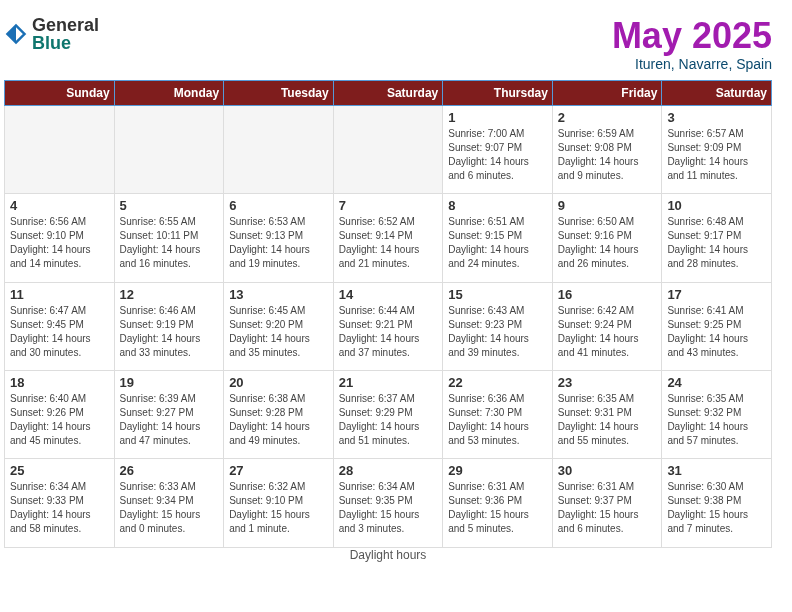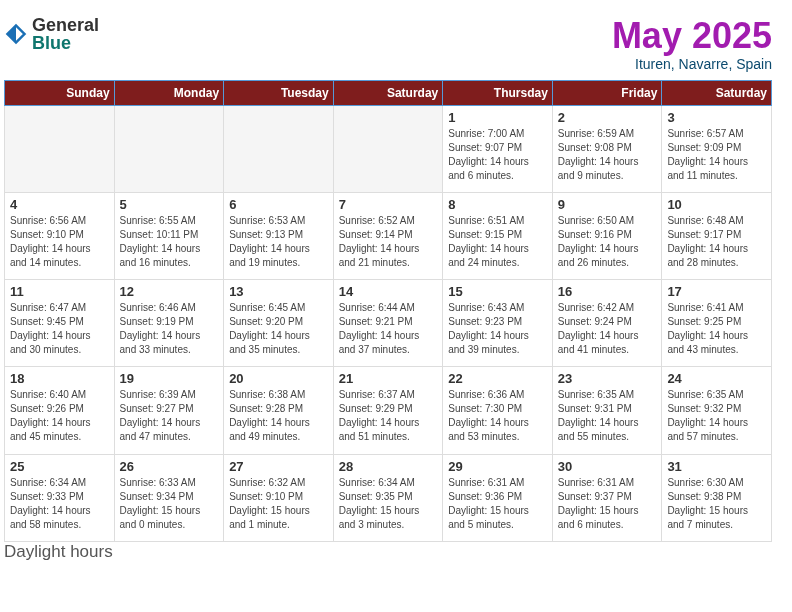--- a/index.html
+++ b/index.html
@@ -95,22 +95,23 @@
       color: #333;
       display: block;
       margin-bottom: 2px;
     }
     .day-info {
       font-size: 10px;
       color: #444;
       line-height: 1.4;
     }
     .footer {
-      font-size: 17px;
+      font-size: 12px;
       color: #555;
+      text-align: center;
     }
   </style>
 </head>
 <body>
 
 <div class="page">
   <div class="header">
     <div class="logo">
       <svg class="logo-icon" viewBox="0 0 28 28">
         <polygon points="14,2 26,14 14,26 2,14" fill="#1a6fb5"></polygon>

